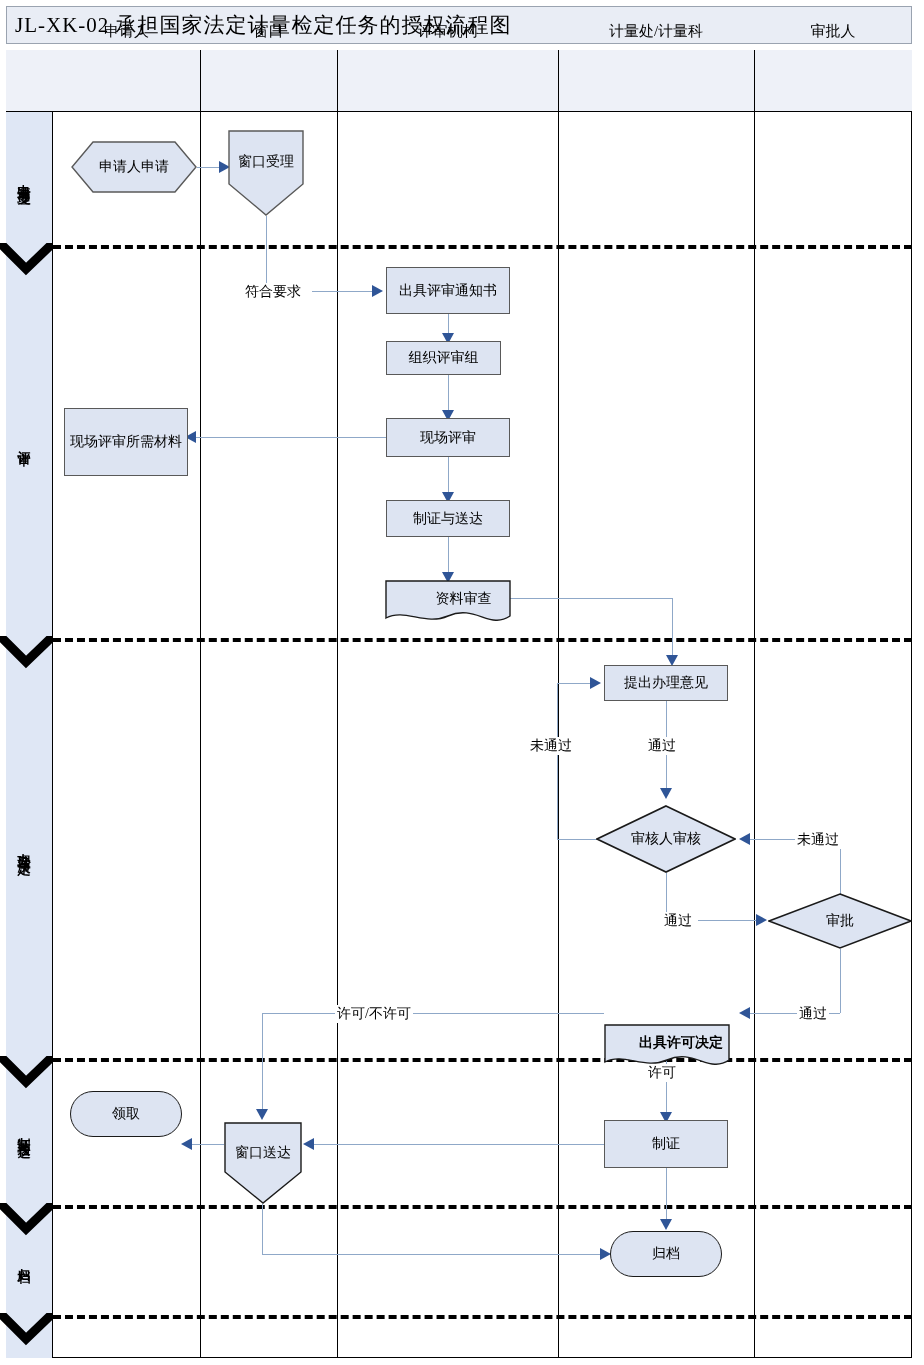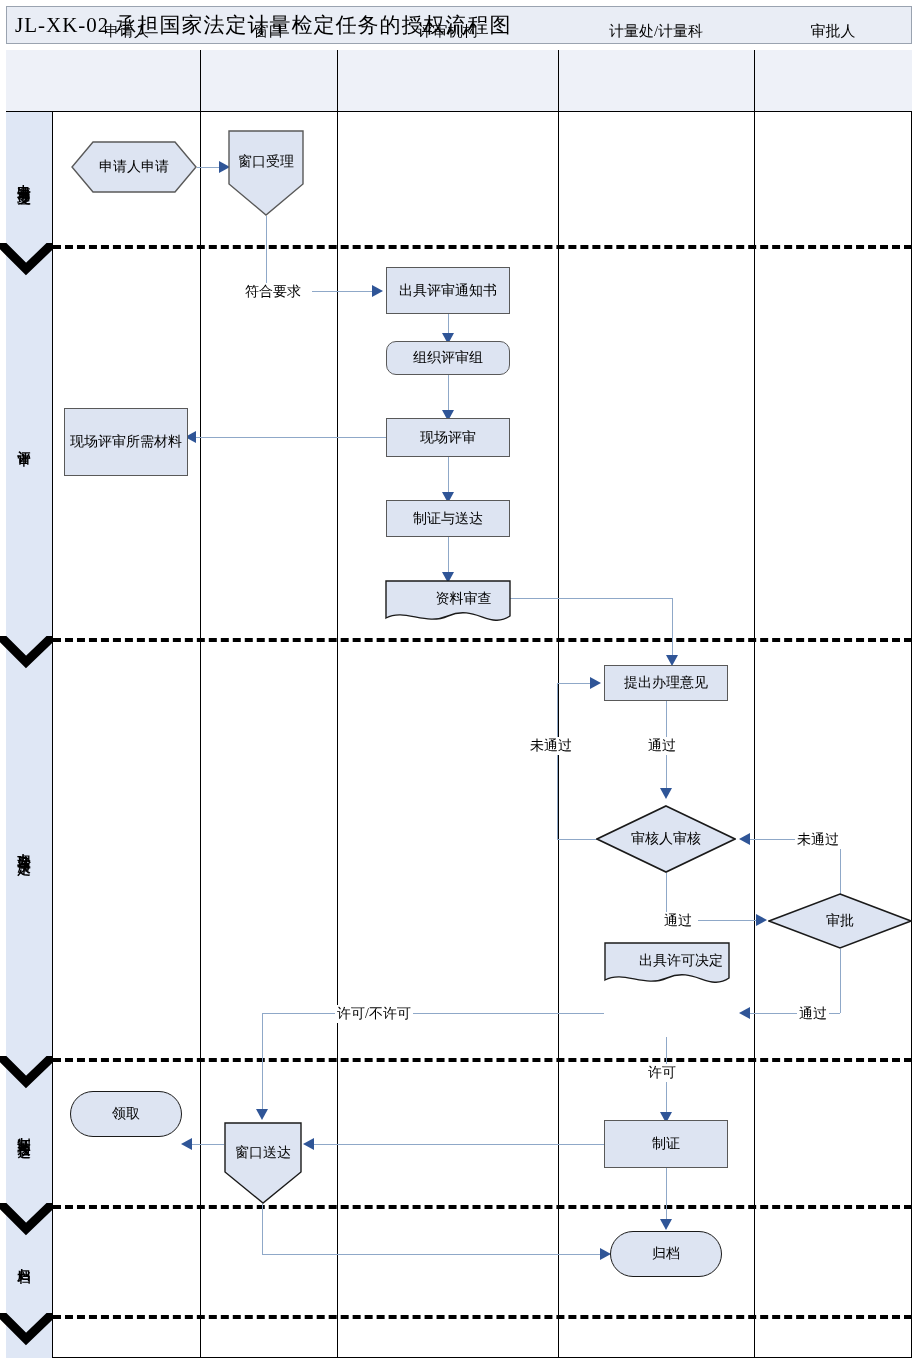--- a/index.html
+++ b/index.html
@@ -164,21 +164,21 @@
   <div class="conn h" style="left:312px;top:291px;width:62px;"></div>
   <div class="arw r" style="left:372px;top:285px;"></div>
 
   <div class="shp proc" style="left:386px;top:267px;width:124px;height:47px;">
     <div class="lbl">出具评审通知书</div>
   </div>
 
   <div class="conn v" style="left:448px;top:314px;height:26px;"></div>
   <div class="arw d" style="left:442px;top:333px;"></div>
 
-  <div class="shp proc" style="left:386px;top:341px;width:124px;height:34px;border-radius:10px;">
+  <div class="shp proc" style="left:386px;top:341px;width:115px;height:34px;">
     <div class="lbl">组织评审组</div>
   </div>
 
   <div class="conn v" style="left:448px;top:375px;height:42px;"></div>
   <div class="arw d" style="left:442px;top:410px;"></div>
 
   <div class="shp proc" style="left:386px;top:418px;width:124px;height:39px;">
     <div class="lbl">现场评审</div>
   </div>
 
@@ -246,21 +246,21 @@
       <polygon points="72,1 143,28 72,55 1,28" fill="#dde4f2" stroke="#1a1a1a" stroke-width="1.6"></polygon>
     </svg>
     <div class="lbl">审批</div>
   </div>
 
   <div class="conn v" style="left:840px;top:949px;height:64px;"></div>
   <div class="conn h" style="left:750px;top:1013px;width:90px;"></div>
   <div class="arw l" style="left:739px;top:1007px;"></div>
   <div class="elbl" style="left:797px;top:1005px;">通过</div>
 
-  <div class="shp doc" style="left:604px;top:942px;width:123px;height:45px;">
+  <div class="shp doc" style="left:604px;top:1024px;width:123px;height:45px;font-weight:bold;">
     <svg width="126" height="45" viewBox="0 0 126 45">
       <path d="M1,1 H125 V36 C105,50 90,24 63,36 C40,46 20,28 1,38 Z" fill="#dde4f2" stroke="#1a1a1a" stroke-width="1.4"></path>
     </svg>
     <div class="lbl" style="margin-bottom:8px;">出具许可决定</div>
   </div>
 
   <div class="conn h" style="left:262px;top:1013px;width:342px;"></div>
   <div class="conn v" style="left:262px;top:1013px;height:103px;"></div>
   <div class="arw d" style="left:256px;top:1109px;"></div>
   <div class="elbl" style="left:335px;top:1005px;">许可/不许可</div>

